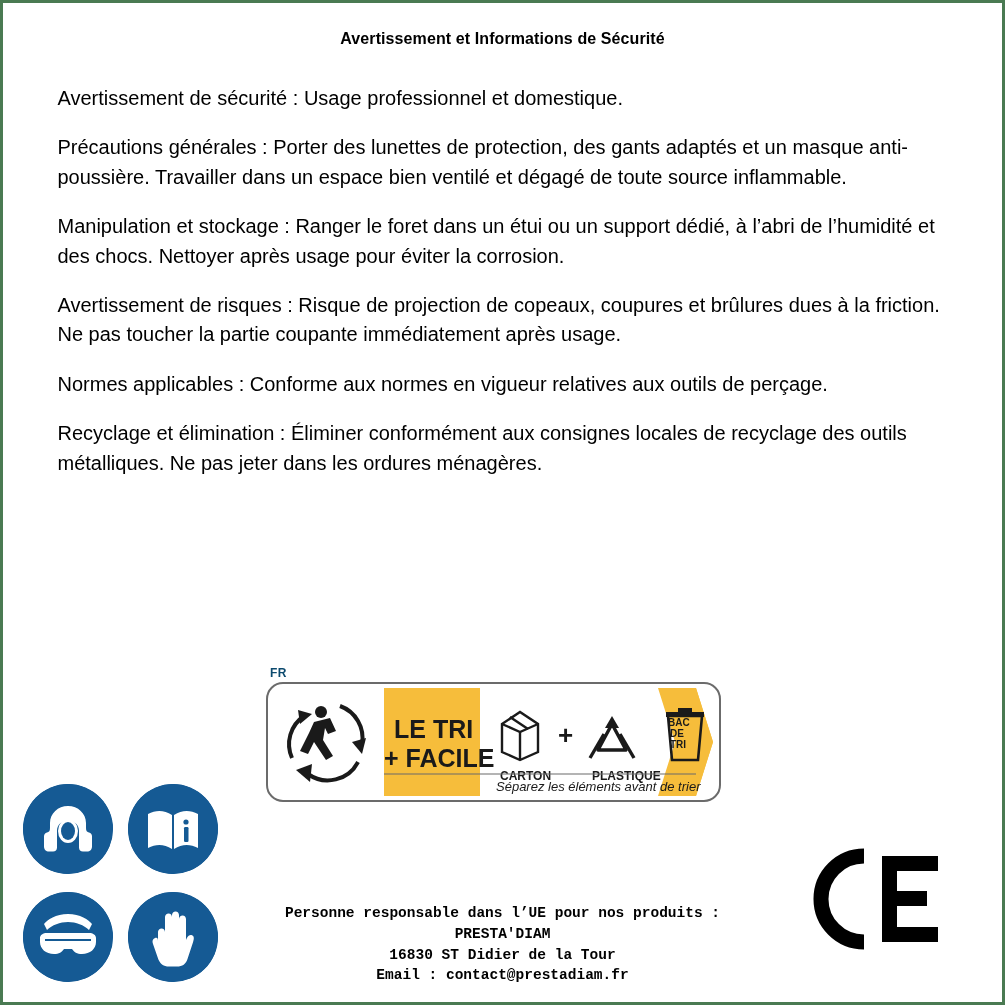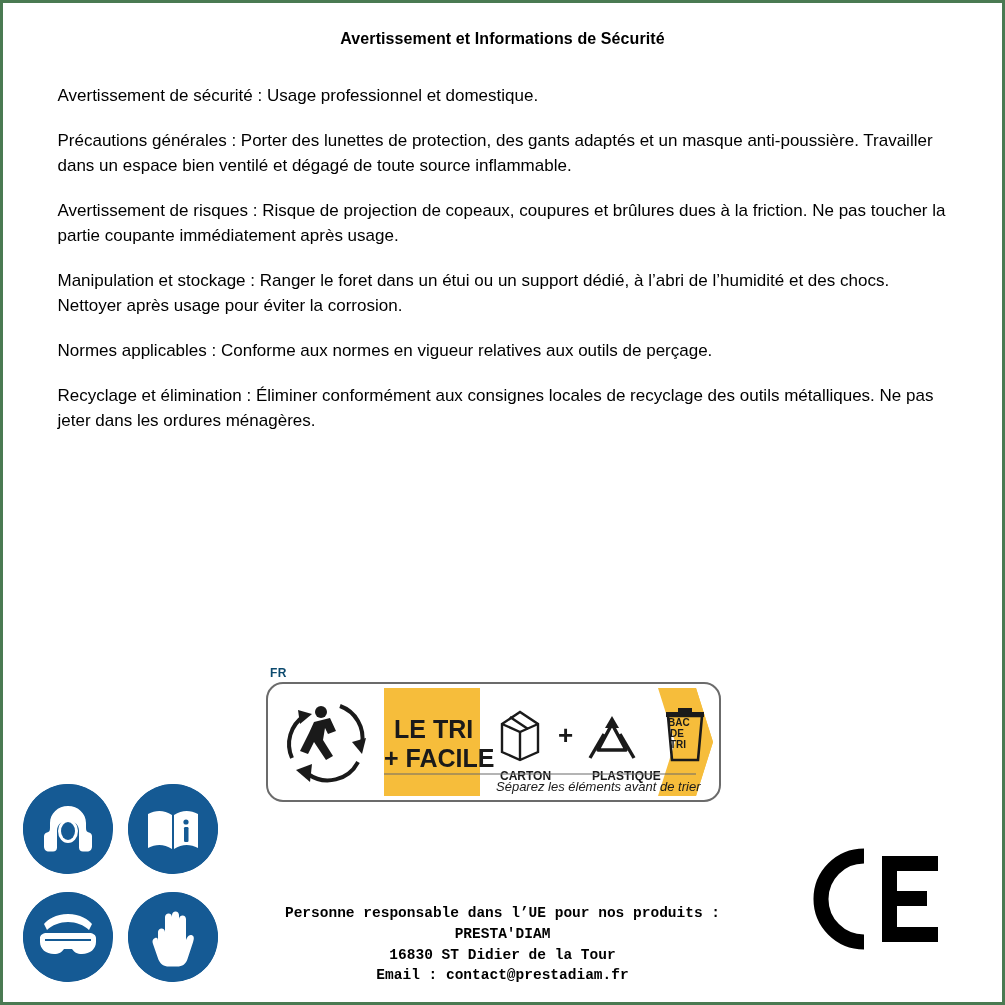--- a/index.html
+++ b/index.html
@@ -29,21 +29,21 @@
     margin-top: 27px;
     letter-spacing: 0.1px;
   }
   .body-text {
     margin: 0 auto;
     padding: 0;
     width: 890px;
     margin-top: 36px;
   }
   .para {
-    font-size: 17px;
+    font-size: 20px;
     line-height: 1.47;
     margin-bottom: 20px;
     text-align: left;
   }
   .para:last-child { margin-bottom: 0; }
 
   
   .bottom {
     position: absolute;
     left: 0;
@@ -118,22 +118,22 @@
 </head>
 <body>
 
 <div class="page">
 
   <div class="doc-title">Avertissement et Informations de Sécurité</div>
 
   <div class="body-text">
     <p class="para">Avertissement de sécurité : Usage professionnel et domestique.</p>
     <p class="para">Précautions générales : Porter des lunettes de protection, des gants adaptés et un masque anti-poussière. Travailler dans un espace bien ventilé et dégagé de toute source inflammable.</p>
+    <p class="para">Manipulation et stockage : Ranger le foret dans un étui ou un support dédié, à l’abri de l’humidité et des chocs. Nettoyer après usage pour éviter la corrosion.</p>
     <p class="para">Avertissement de risques : Risque de projection de copeaux, coupures et brûlures dues à la friction. Ne pas toucher la partie coupante immédiatement après usage.</p>
-    <p class="para">Manipulation et stockage : Ranger le foret dans un étui ou un support dédié, à l’abri de l’humidité et des chocs. Nettoyer après usage pour éviter la corrosion.</p>
     <p class="para">Normes applicables : Conforme aux normes en vigueur relatives aux outils de perçage.</p>
     <p class="para">Recyclage et élimination : Éliminer conformément aux consignes locales de recyclage des outils métalliques. Ne pas jeter dans les ordures ménagères.</p>
   </div>
 
   <div class="bottom">
 
     <div class="picto-grid">
 
       <div class="picto p1">
         <svg width="90" height="90" viewBox="0 0 90 90">

